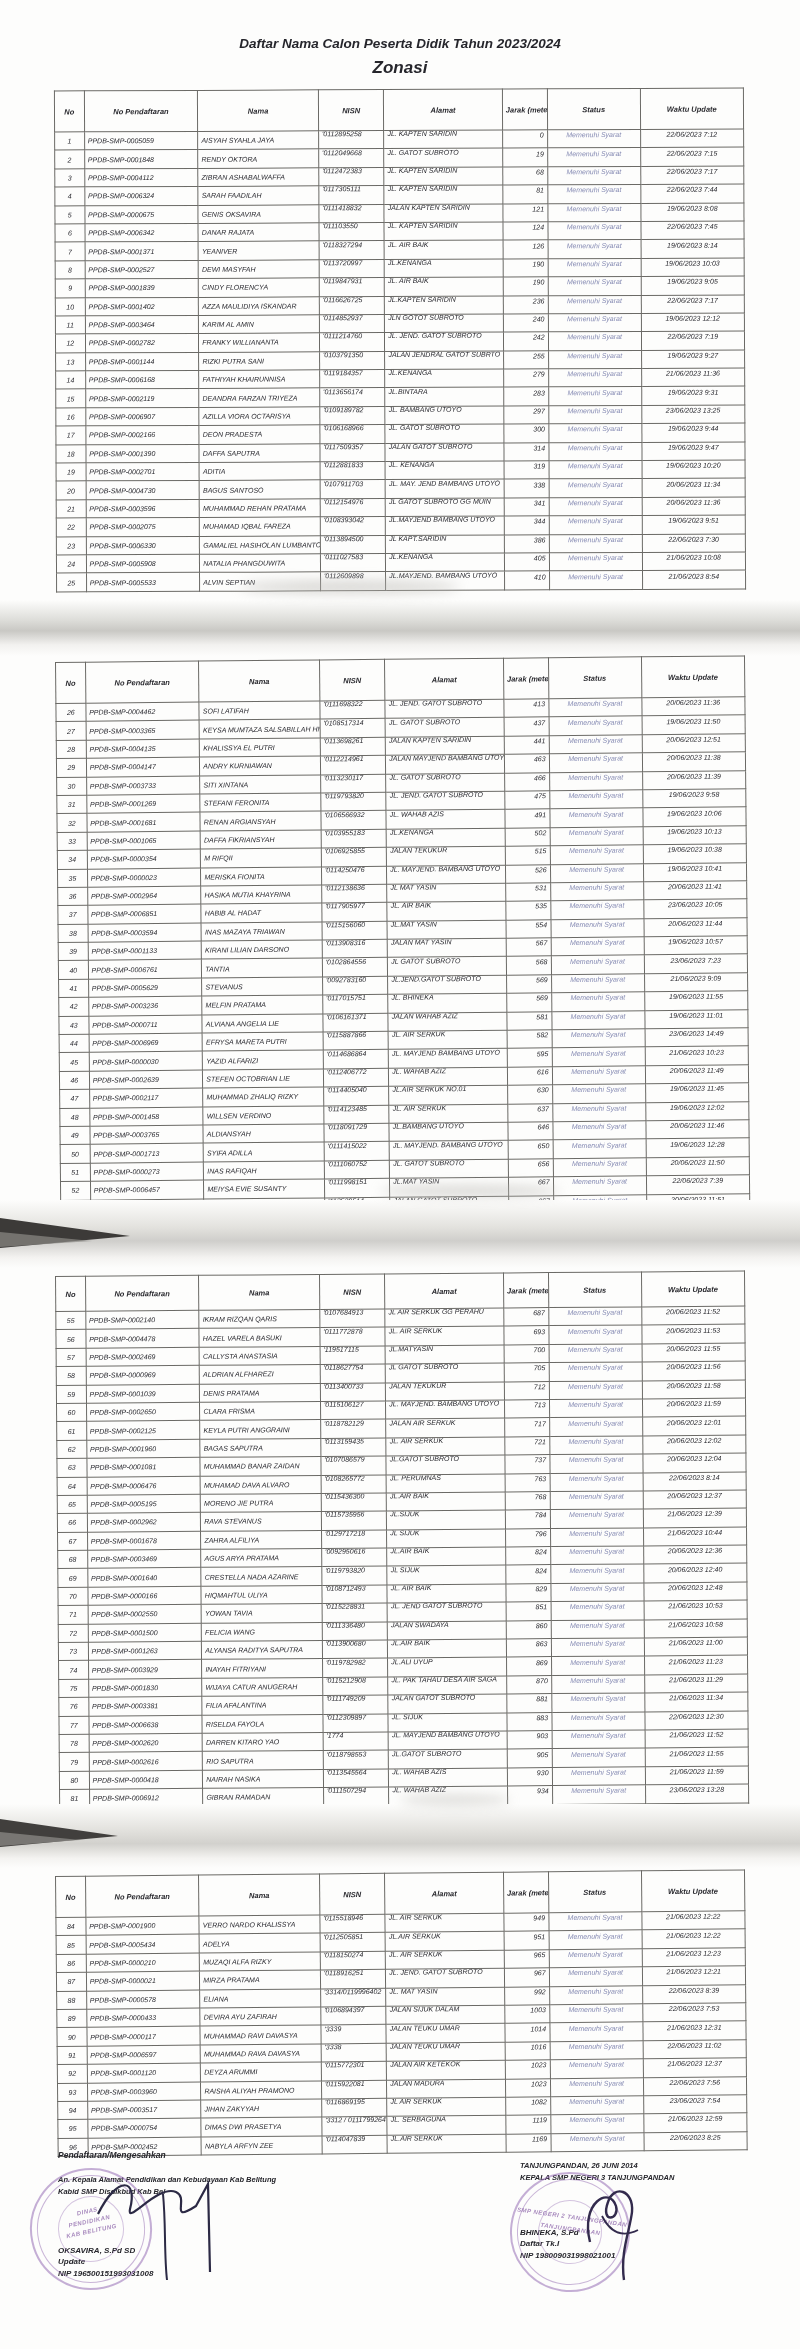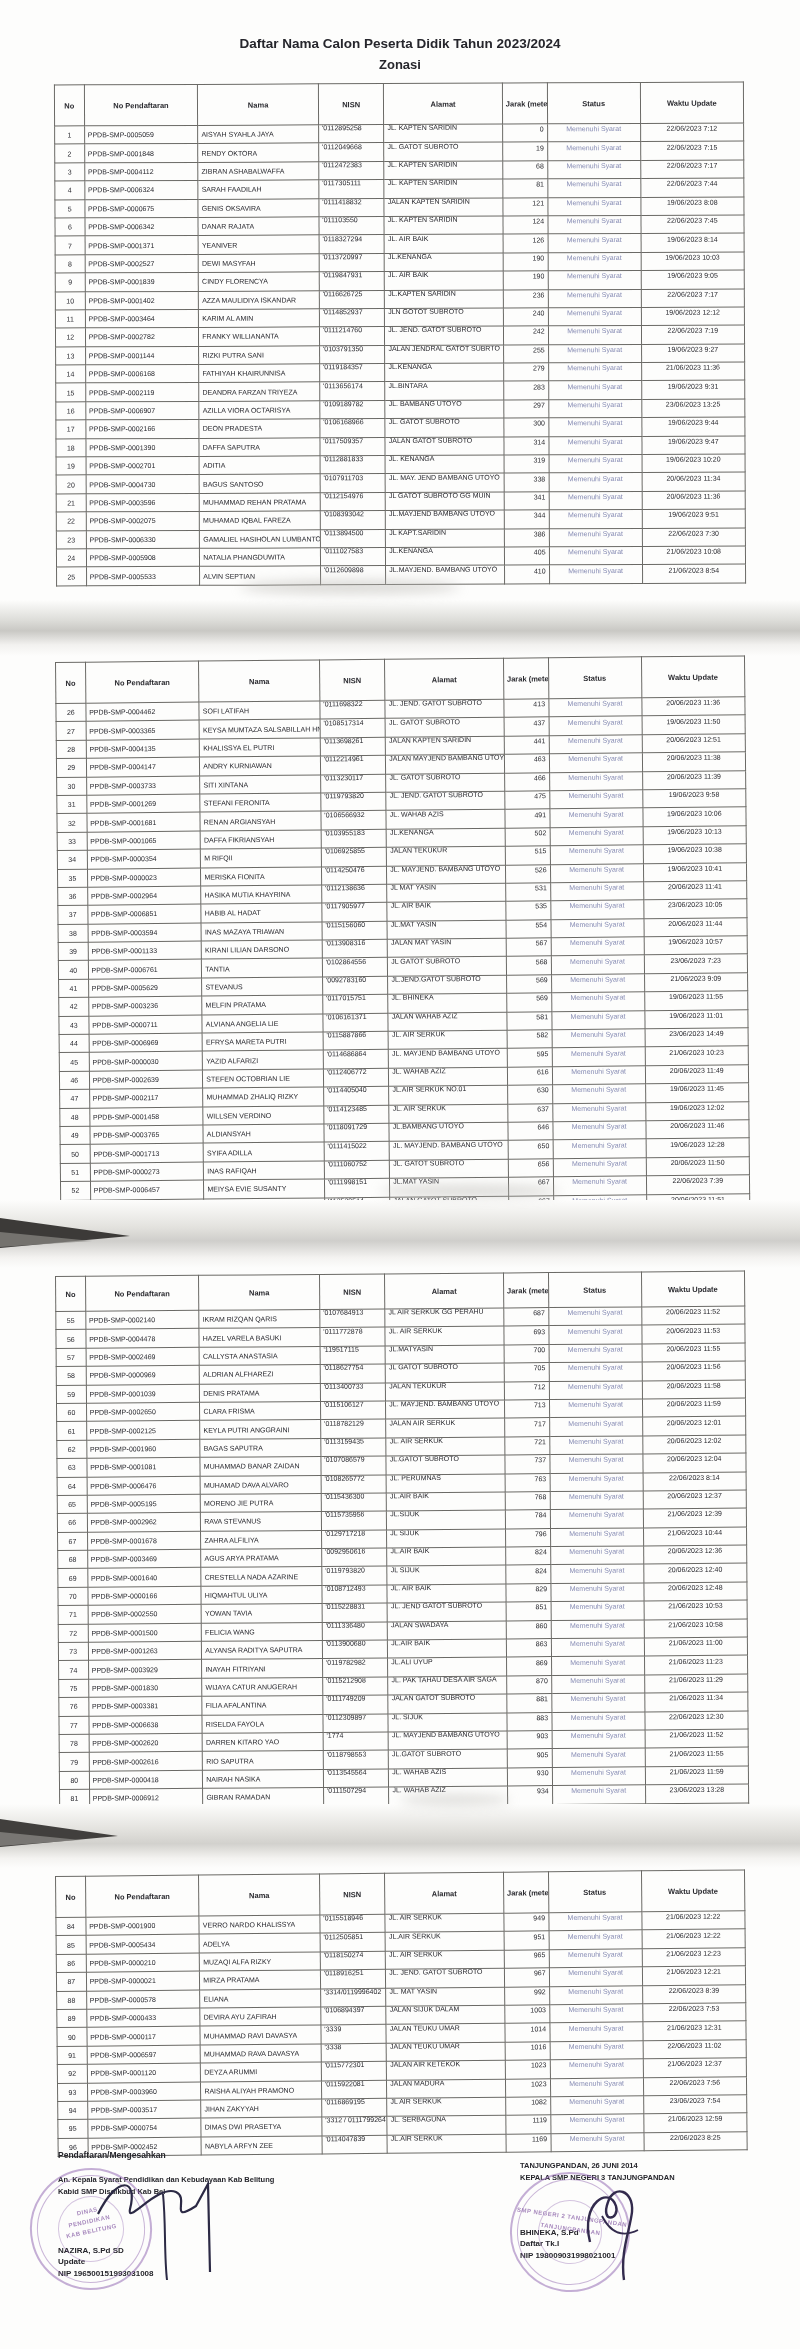--- a/index.html
+++ b/index.html
@@ -2,35 +2,35 @@
 <html><head>
 <meta charset="utf-8">
 <style>
   html,body{margin:0;padding:0;}
   body{
     width:800px;height:2349px;position:relative;
     background:#f6f5f3;
     font-family:"Liberation Sans",sans-serif;
     color:#26262c;overflow:hidden;
   }
-  .page{position:absolute;left:0;width:800px;background:#fdfdfc;}
+  .page{position:absolute;left:0;width:800px;background:#fdfdfc;font-style:italic;}
   #page1{top:0;height:612px;}
   #page2{top:656px;height:556px;}
   #page3{top:1268px;height:544px;}
   #page4{top:1868px;height:481px;}
   .page-sep{position:absolute;left:0;width:800px;}
   #sep1{top:600px;height:56px;background:linear-gradient(180deg,#fdfdfc 0%,#dededa 35%,#c9c8c4 55%,#f2f1ef 80%,#fdfdfc 100%);}
   #sep2{top:1200px;height:68px;background:linear-gradient(180deg,#fdfdfc 0%,#e3e2de 40%,#cfcecb 60%,#f4f3f1 85%,#fdfdfc 100%);}
   #sep3{top:1804px;height:64px;background:linear-gradient(180deg,#fdfdfc 0%,#e3e2de 40%,#d2d1cd 62%,#f4f3f1 85%,#fdfdfc 100%);}
   .fold{position:absolute;left:0;}
   .fold svg{display:block;}
   .titleblock{padding-top:34px;text-align:center;line-height:1.55;}
   .title-l1{font-size:13.5px;font-weight:bold;}
   .title-l2{font-size:12.5px;font-weight:bold;}
-  .title-l3{font-size:13px;font-weight:bold;}
+  .title-l3{font-size:17px;font-weight:bold;}
   table.roster{
     border-collapse:collapse;table-layout:fixed;
     width:690px;margin-left:55px;
     background:#fdfdfc;
   }
   #page1 table.roster{margin-top:8px;transform:rotate(-0.25deg);}
   #page2 table.roster{margin-top:6px;transform:rotate(-0.55deg);transform-origin:left top;}
   #page3 table.roster{margin-top:8px;transform:rotate(-0.45deg);transform-origin:left top;}
   #page4 table.roster{margin-top:8px;transform:rotate(-0.55deg);transform-origin:left top;}
   table.roster th,table.roster td{
@@ -1169,24 +1169,24 @@
           <td class="c-status"><span class="cellv" style="color: rgb(135, 140, 180);">Memenuhi Syarat</span></td>
           <td class="c-waktu"><span class="cellv">22/06/2023 8:25</span></td>
         </tr>
       </tbody>
     </table>
 
   <div class="sigarea">
 
     <div class="sig-left">
       <div class="sig-head">Pendaftaran/Mengesahkan</div>
-      <div class="sig-line">An. Kepala Syarat Pendidikan dan Kebudayaan Kab Belitung</div>
+      <div class="sig-line">An. Kepala Alamat Pendidikan dan Kebudayaan Kab Belitung</div>
       <div class="sig-line">Kabid SMP Disdikbud Kab Bel</div>
       <div class="sig-gap-l"></div>
-      <div class="sig-name">NAZIRA, S.Pd SD</div>
+      <div class="sig-name">OKSAVIRA, S.Pd SD</div>
       <div class="sig-rank">Update</div>
       <div class="sig-nip">NIP 196500151993031008</div>
       <div class="stamp" id="stamp-left">
         <div class="stamp-inner-text" style="top:38px;">DINAS</div>
         <div class="stamp-inner-text" style="top:48px;">PENDIDIKAN</div>
         <div class="stamp-inner-text" style="top:58px;">KAB BELITUNG</div>
       </div>
       <svg class="sigsvg" width="200" height="130" style="left:10px;top:4px;">
         <path d="M30 60 C 50 20, 70 25, 62 55 C 58 72, 90 30, 108 38 C 122 44, 100 70, 128 52 L 140 30 L 142 118" stroke="#2c2a45" stroke-width="2.2" fill="none"></path>
         <path d="M95 40 C 98 70, 96 100, 99 126" stroke="#2c2a45" stroke-width="2" fill="none"></path>

